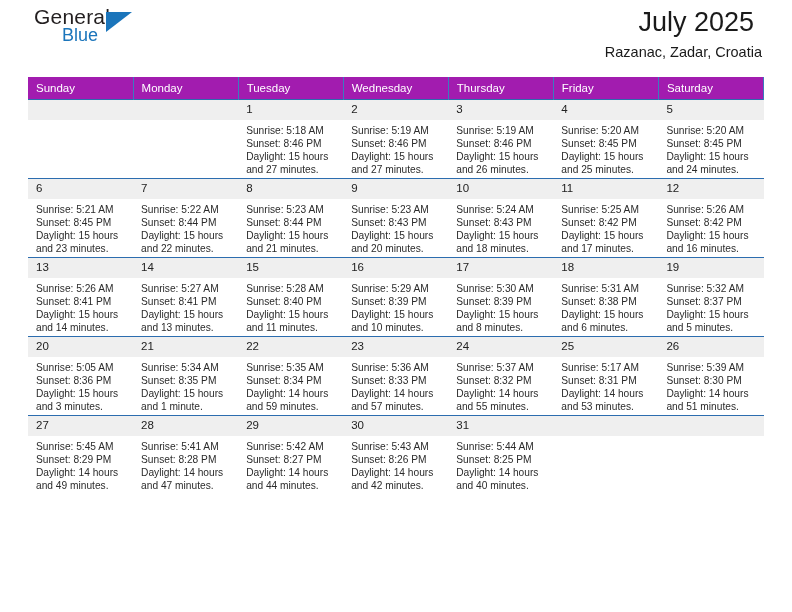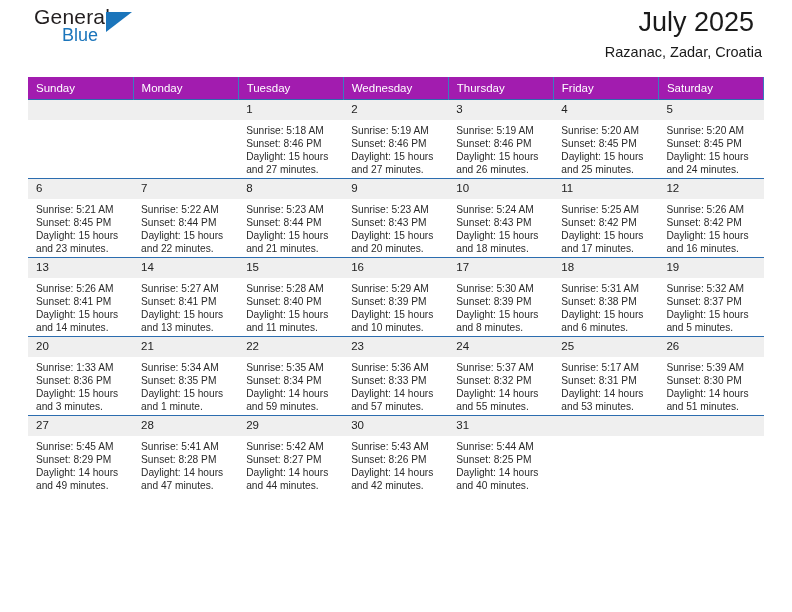--- a/index.html
+++ b/index.html
@@ -339,21 +339,21 @@
               <div>Sunset: 8:37 PM</div>
               <div>Daylight: 15 hours</div>
               <div>and 5 minutes.</div>
             </div>
           </td>
         </tr>
         <tr class="week-row">
           <td>
             <div class="daynum">20</div>
             <div class="details">
-              <div>Sunrise: 1:33 AM</div>
+              <div>Sunrise: 5:05 AM</div>
               <div>Sunset: 8:36 PM</div>
               <div>Daylight: 15 hours</div>
               <div>and 3 minutes.</div>
             </div>
           </td>
           <td>
             <div class="daynum">21</div>
             <div class="details">
               <div>Sunrise: 5:34 AM</div>
               <div>Sunset: 8:35 PM</div>

